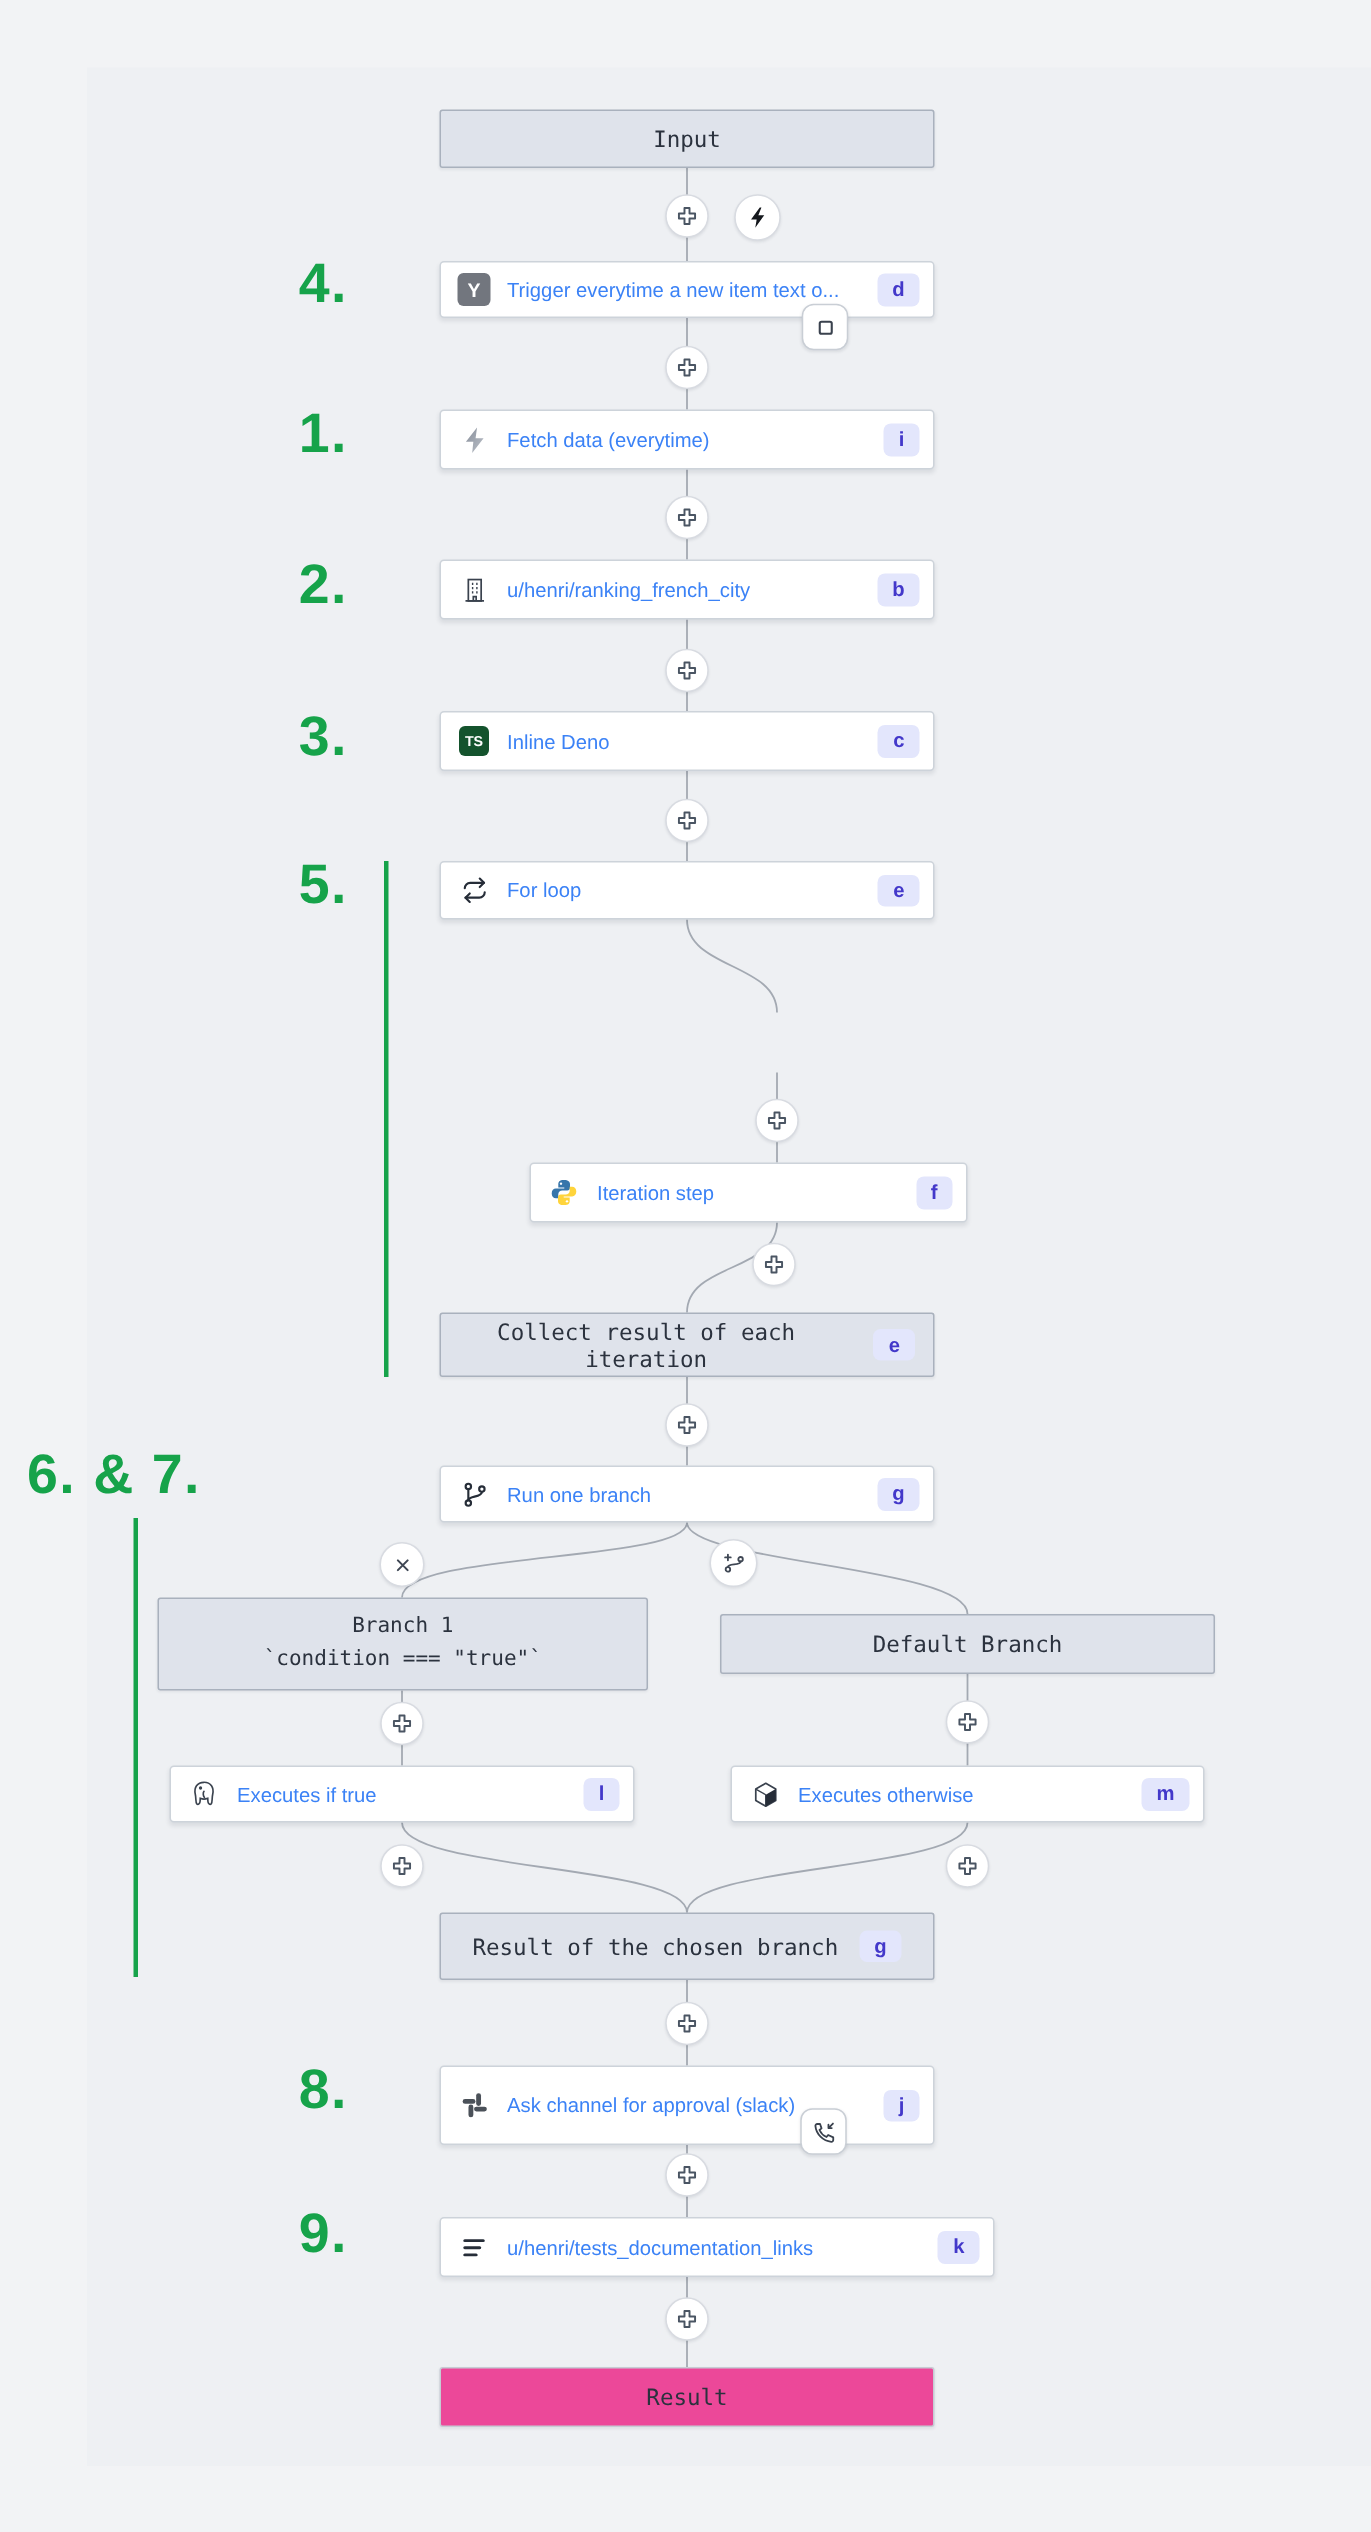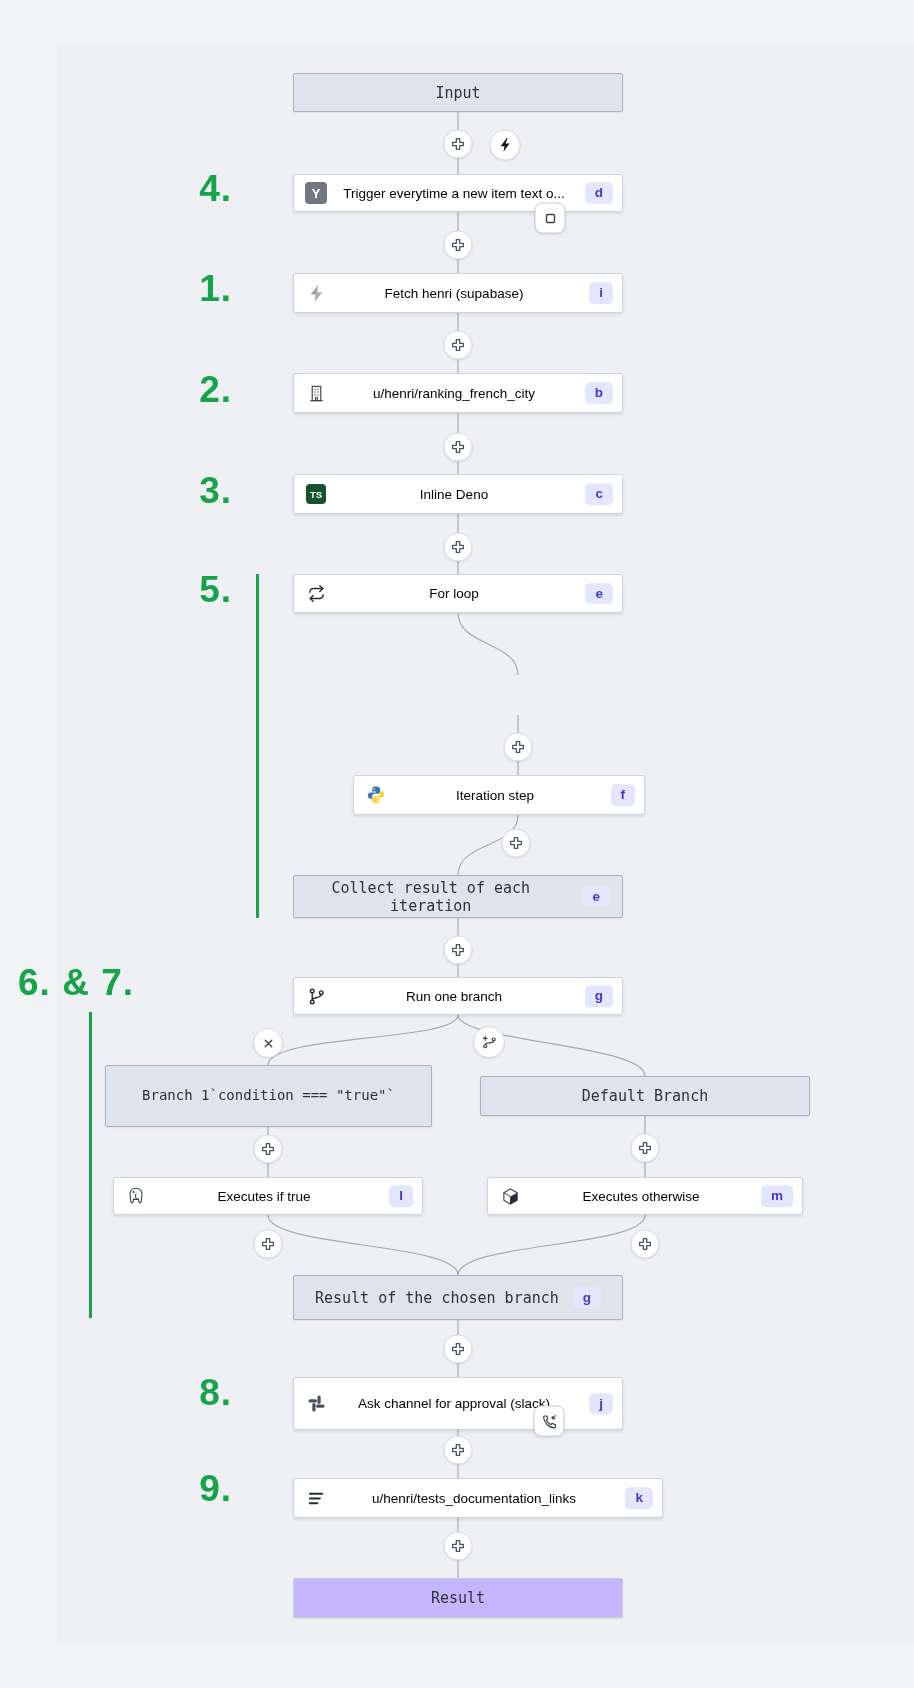--- a/index.html
+++ b/index.html
@@ -2,29 +2,29 @@
 <html><head>
 <meta charset="utf-8">
 <style>
   html,body{margin:0;padding:0;}
   body{font-family:"Liberation Sans", sans-serif;}
   #stage{position:relative;width:914px;height:1688px;background:#f2f3f5;overflow:hidden;}
   #canvas-bg{position:absolute;left:58px;top:45px;right:0;bottom:44px;background:#eef0f3;}
   #wires{position:absolute;left:0;top:0;z-index:1;}
   .node{position:absolute;z-index:2;background:#fff;border:1px solid #cdd3da;border-radius:3px;
         box-shadow:0 2px 3px rgba(30,40,60,.10);display:flex;align-items:center;padding:0 10px;box-sizing:border-box;}
-  .node .nlabel{position:absolute;left:44px;right:52px;text-align:center;font-size:13.5px;color:#000000;
+  .node .nlabel{position:absolute;left:44px;right:52px;text-align:left;font-size:13.5px;color:#3b82f6;
         white-space:nowrap;overflow:hidden;text-overflow:ellipsis;}
   .nicon{width:24px;height:24px;display:flex;align-items:center;justify-content:center;flex:0 0 auto;}
   .badge{position:absolute;right:9px;top:50%;transform:translateY(-50%);background:#e3e6fc;color:#4338ca;
         font-weight:700;font-size:13.5px;line-height:1;padding:4px 10px;border-radius:5px;}
   .graybox{position:absolute;z-index:2;background:#dfe3eb;border:1px solid #a9b1bd;border-radius:2px;
         color:#2b323e;font-family:"DejaVu Sans Mono", monospace;font-size:15px;display:flex;
         align-items:center;justify-content:center;box-shadow:0 1px 2px rgba(30,40,60,.07);box-sizing:border-box;text-align:center;}
-  .whitebox{background:#c4b5fd;border:1px solid #c6ccd4;}
+  .whitebox{background:#ec4899;border:1px solid #c6ccd4;}
   .graybox .badge{position:static;transform:none;margin-left:14px;font-family:"Liberation Sans",sans-serif;}
   .circle{position:absolute;z-index:3;background:#fff;border:1px solid #d8dbe1;border-radius:50%;
         box-shadow:0 1px 2px rgba(30,40,60,.10);display:flex;align-items:center;justify-content:center;
         transform:translate(-50%,-50%);}
   .plus{width:27px;height:27px;}
   .sqbtn{position:absolute;z-index:3;width:29px;height:29px;background:#fff;border:1px solid #c9ced5;
         border-radius:8px;box-shadow:0 1px 2px rgba(30,40,60,.10);display:flex;align-items:center;
         justify-content:center;transform:translate(-50%,-50%);}
   .annot{position:absolute;z-index:2;color:#16a34a;font-weight:700;font-size:37px;letter-spacing:1px;}
   .annot.rt{width:85px;text-align:right;}
@@ -89,21 +89,21 @@
       <svg width="19" height="19" viewBox="0 0 20 20">
         <defs>
             <linearGradient id="supa" x1="0" y1="0" x2="1" y2="1">
           <stop offset="0" stop-color="#878e9a"></stop>
               <stop offset="1" stop-color="#bcc1c9"></stop>
         </linearGradient>
           </defs>
         <path d="M11.6 1 L3.8 11 H9 L8.2 19 L16.2 8.6 H10.6 Z" fill="url(#supa)"></path>
       </svg>
     </span>
-    <span class="nlabel">Fetch henri (supabase)</span>
+    <span class="nlabel">Fetch data (everytime)</span>
     <span class="badge">i</span>
   </div>
 
   <div class="node" style="left:293px;top:373px;width:330px;height:40px;">
     <span class="nicon">
       <svg width="19" height="19" viewBox="0 0 20 20" fill="none" stroke="#3a424e" stroke-width="1.2">
         <rect x="5.5" y="2.5" width="9" height="15"></rect>
         <path d="M3.5 17.5 h13"></path>
         <path d="M8 5.5 h1 M11 5.5 h1 M8 8.5 h1 M11 8.5 h1 M8 11.5 h1 M11 11.5 h1" stroke-width="1.5"></path>
         <path d="M9 17.5 v-3 h2 v3"></path>
@@ -160,21 +160,21 @@
         <circle cx="5.5" cy="15.8" r="1.9"></circle>
         <circle cx="15" cy="6" r="1.9"></circle>
         <path d="M5.5 6.2 V13.8"></path>
         <path d="M15 8 C15 12 5.5 10.6 5.5 13.8"></path>
       </svg>
     </span>
     <span class="nlabel">Run one branch</span>
     <span class="badge">g</span>
   </div>
 
-  <div class="graybox" style="left:105px;top:1065px;width:327px;height:62px;flex-direction:row;font-size:14px;line-height:1.55;">
+  <div class="graybox" style="left:105px;top:1065px;width:327px;height:62px;flex-direction:column;font-size:14px;line-height:1.55;">
     <span>Branch 1</span>
     <span>`condition === "true"`</span>
   </div>
 
   <div class="graybox" style="left:480px;top:1076px;width:330px;height:40px;">
     <span>Default Branch</span>
   </div>
 
   <div class="node" style="left:113px;top:1177px;width:310px;height:38px;">
     <span class="nicon">

